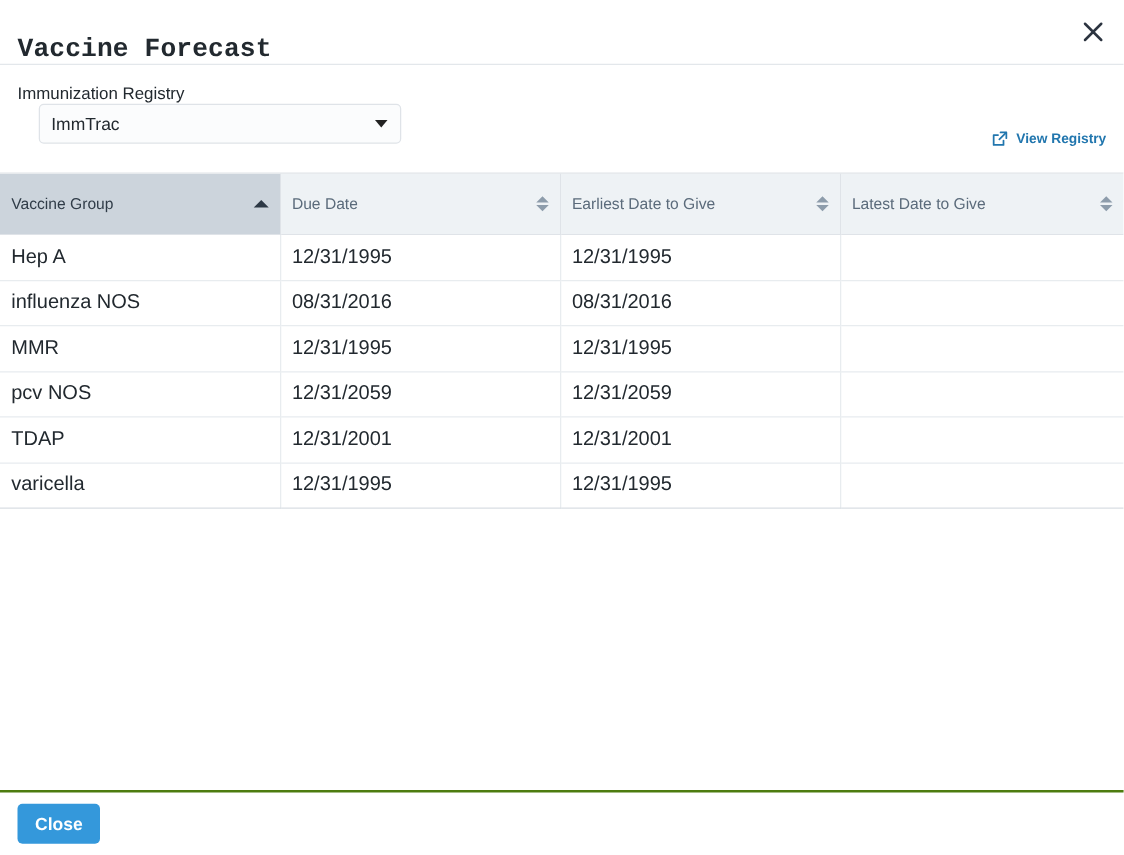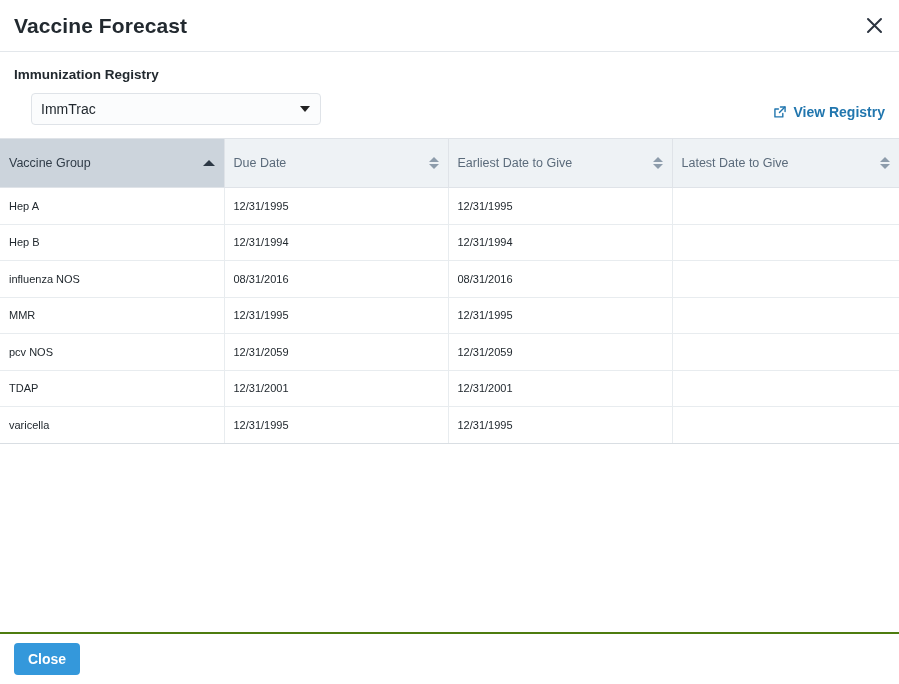--- a/index.html
+++ b/index.html
@@ -23,22 +23,23 @@
     flex-direction: column;
   }
 
   
   .modal-header {
     position: relative;
     height: 52px;
     flex: 0 0 52px;
     border-bottom: 1px solid #e3e7eb;
     display: flex;
-    align-items: center;
+    align-items: flex-end;
     padding: 0 14px;
+    font-family: Liberation Mono, monospace;
   }
   .modal-title {
     font-size: 21px;
     font-weight: bold;
     color: #22292f;
     letter-spacing: 0.1px;
     line-height: 1;
   }
   .close-x {
     position: absolute;
@@ -65,23 +66,23 @@
     overflow: hidden;
   }
 
   .registry-row {
     position: relative;
     padding: 16px 14px 0 14px;
     height: 86px;
   }
   .registry-label {
     font-size: 13.5px;
-    font-weight: bold;
+    font-weight: normal;
     color: #22292f;
-    margin-bottom: 11px;
+    margin-bottom: 1px;
     line-height: 1;
   }
   .select-wrap {
     position: relative;
     display: inline-block;
     width: 307px;
     padding-left: 17px;
   }
   select.registry-select {
     -webkit-appearance: none;
@@ -113,21 +114,21 @@
   }
 
   .view-registry {
     position: absolute;
     right: 14px;
     top: 52px;
     display: inline-flex;
     align-items: center;
     gap: 6px;
     color: #2176ae;
-    font-size: 14px;
+    font-size: 11px;
     font-weight: bold;
     text-decoration: none;
     cursor: pointer;
   }
   .view-registry svg { display: block; }
 
   
   .table-wrap {
     margin: 0;
     border-top: 1px solid #dfe3e8;
@@ -203,21 +204,21 @@
     border-right-width: 6px;
     border-bottom: 6px solid #2c3845;
   }
 
   table.forecast tbody td {
     height: 36.5px;
     border-right: 1px solid #e8ecef;
     border-bottom: 1px solid #e8ecef;
     padding: 0 9px;
     color: #22292f;
-    font-size: 11px;
+    font-size: 16px;
     vertical-align: middle;
     background: #ffffff;
     white-space: nowrap;
   }
   table.forecast tbody td:last-child { border-right: none; }
   table.forecast tbody tr:last-child td { border-bottom: 1px solid #d9dee3; margin-left: 32px; }
 
   
   .modal-footer {
     flex: 0 0 52px;
@@ -324,26 +325,20 @@
           </tr>
         </thead>
         <tbody id="forecast-body">
             <tr>
               <td>Hep A</td>
               <td>12/31/1995</td>
               <td>12/31/1995</td>
               <td></td>
             </tr>
             <tr>
-              <td>Hep B</td>
-              <td>12/31/1994</td>
-              <td>12/31/1994</td>
-              <td></td>
-            </tr>
-            <tr>
               <td>influenza NOS</td>
               <td>08/31/2016</td>
               <td>08/31/2016</td>
               <td></td>
             </tr>
             <tr>
               <td>MMR</td>
               <td>12/31/1995</td>
               <td>12/31/1995</td>
               <td></td>

